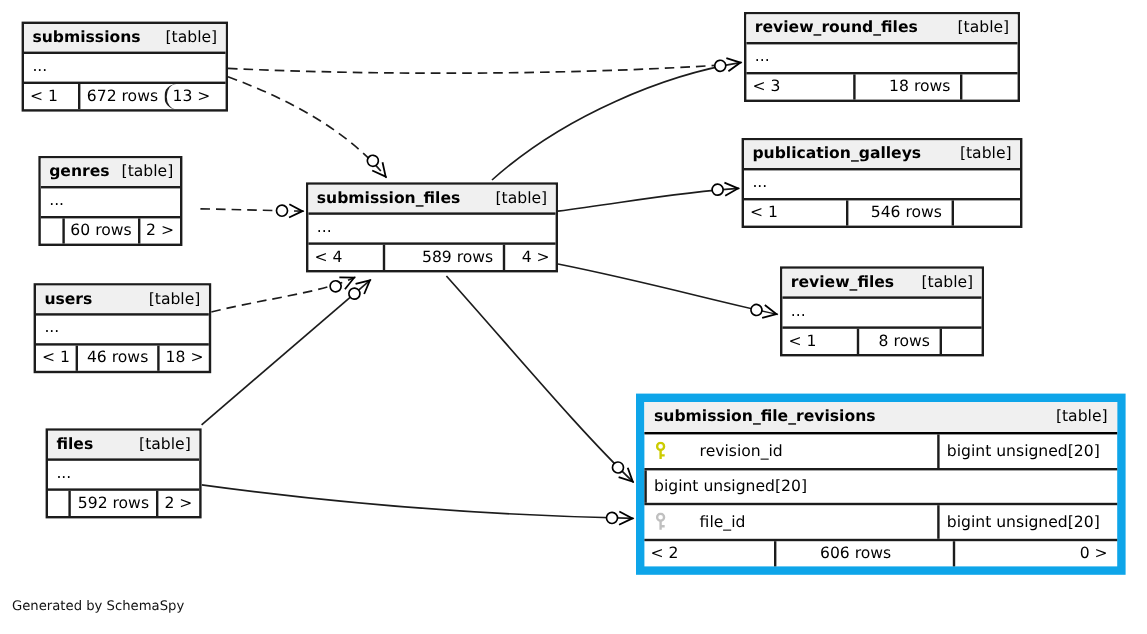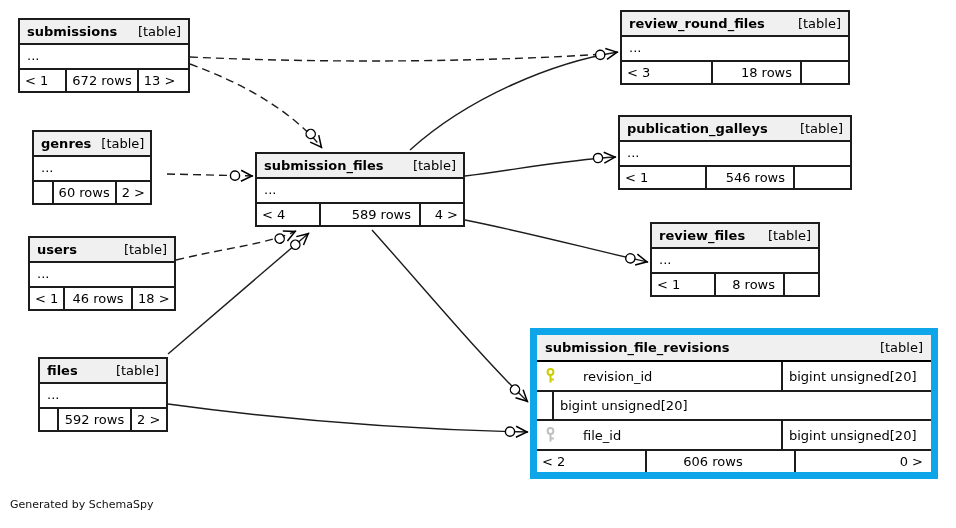--- a/index.html
+++ b/index.html
@@ -19,21 +19,21 @@
   .fc + .fc{border-left:2px solid #1c1c1c;}
   .fc.c{flex:1;text-align:center;}
   .fc.c.ralign{text-align:right;padding-right:8px;}
 
   
   .sfr{position:absolute;background:#fff;border:7px solid #0ea5e9;box-sizing:border-box;}
   .sfr .tbl-h{border-bottom:2px solid #000;padding:5px 8px;}
   .col-row{display:flex;align-items:center;border-bottom:2px solid #1c1c1c;}
   .col-left{flex:1;display:flex;align-items:center;gap:27px;padding:6px 8px;}
   .col-type{width:150px;box-sizing:border-box;border-left:2px solid #1c1c1c;
-            padding:6px 6px;align-self:stretch;display:flex;align-items:center;margin-left:15px;}
+            padding:6px 6px;align-self:stretch;display:flex;align-items:center;}
   .key-primary{color:#cccc00;display:inline-flex;}
   .key-foreign{color:#c0c0c0;display:inline-flex;}
   .sfr-f{display:flex;}
   .sfr-f .fc.l{width:108px;}
   .sfr-f .fc.c{width:149px;flex:none;text-align:center;padding-right:20px;}
   .sfr-f .fc.r{flex:1;text-align:right;padding-right:8px;}
 
   .credit{position:absolute;left:10px;top:498px;font-size:11px;color:#111;}
 </style>
 </head>
@@ -62,21 +62,21 @@
 
   <div class="tbl" style="left:18px;top:18px;width:172px;">
     <div class="tbl-h">
       <span class="tname">submissions</span>
       <span class="ttype">[table]</span>
     </div>
     <div class="tbl-b">...</div>
     <div class="tbl-f">
       <span class="fc l" style="width:46px;">&lt; 1</span>
       <span class="fc c">672 rows</span>
-      <span class="fc r" style="width:52px;">13 &gt;</span>
+      <span class="fc r" style="width:52px;border-radius:10px;">13 &gt;</span>
     </div>
   </div>
 
   <div class="tbl" style="left:620px;top:10px;width:230px;">
     <div class="tbl-h">
       <span class="tname">review_round_files</span>
       <span class="ttype">[table]</span>
     </div>
     <div class="tbl-b">...</div>
     <div class="tbl-f">

